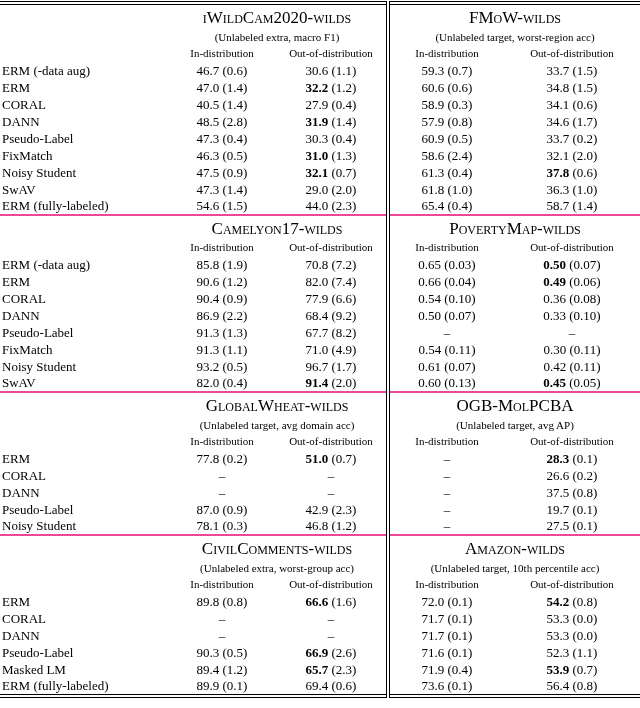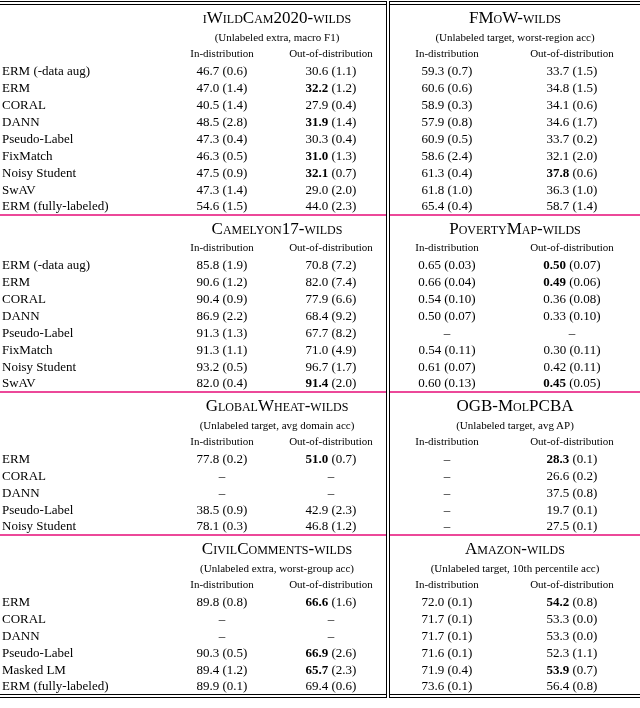--- a/index.html
+++ b/index.html
@@ -231,21 +231,21 @@
         </tr>
         <tr class="data-row">
           <td class="method">DANN</td>
           <td><span class="val">–</span></td>
           <td><span class="val">–</span></td>
           <td class="vsep"><span class="val">–</span></td>
           <td><span class="val">37.5</span> <span class="err">(0.8)</span></td>
         </tr>
         <tr class="data-row">
           <td class="method">Pseudo-Label</td>
-          <td><span class="val">38.5</span> <span class="err">(0.9)</span></td>
+          <td><span class="val">87.0</span> <span class="err">(0.9)</span></td>
           <td><span class="val">42.9</span> <span class="err">(2.3)</span></td>
           <td class="vsep"><span class="val">–</span></td>
           <td><span class="val">19.7</span> <span class="err">(0.1)</span></td>
         </tr>
         <tr class="data-row">
           <td class="method">Noisy Student</td>
           <td><span class="val">78.1</span> <span class="err">(0.3)</span></td>
           <td><span class="val">46.8</span> <span class="err">(1.2)</span></td>
           <td class="vsep"><span class="val">–</span></td>
           <td><span class="val">27.5</span> <span class="err">(0.1)</span></td>

